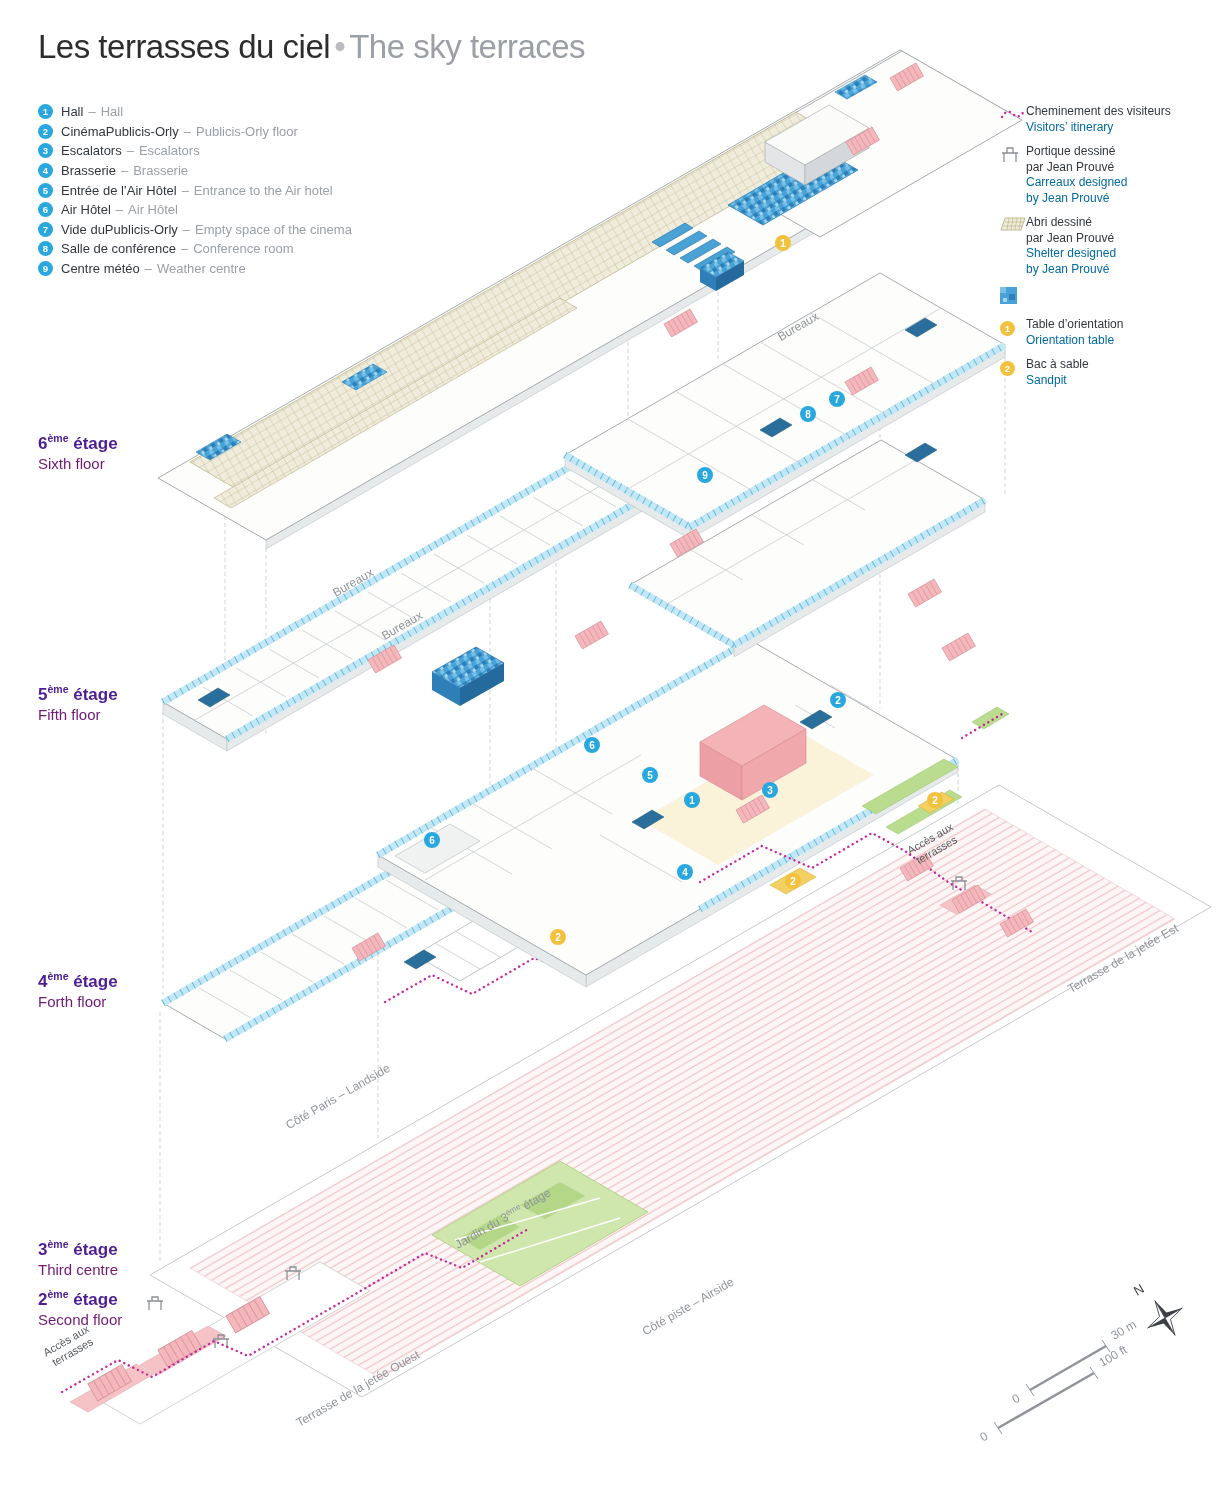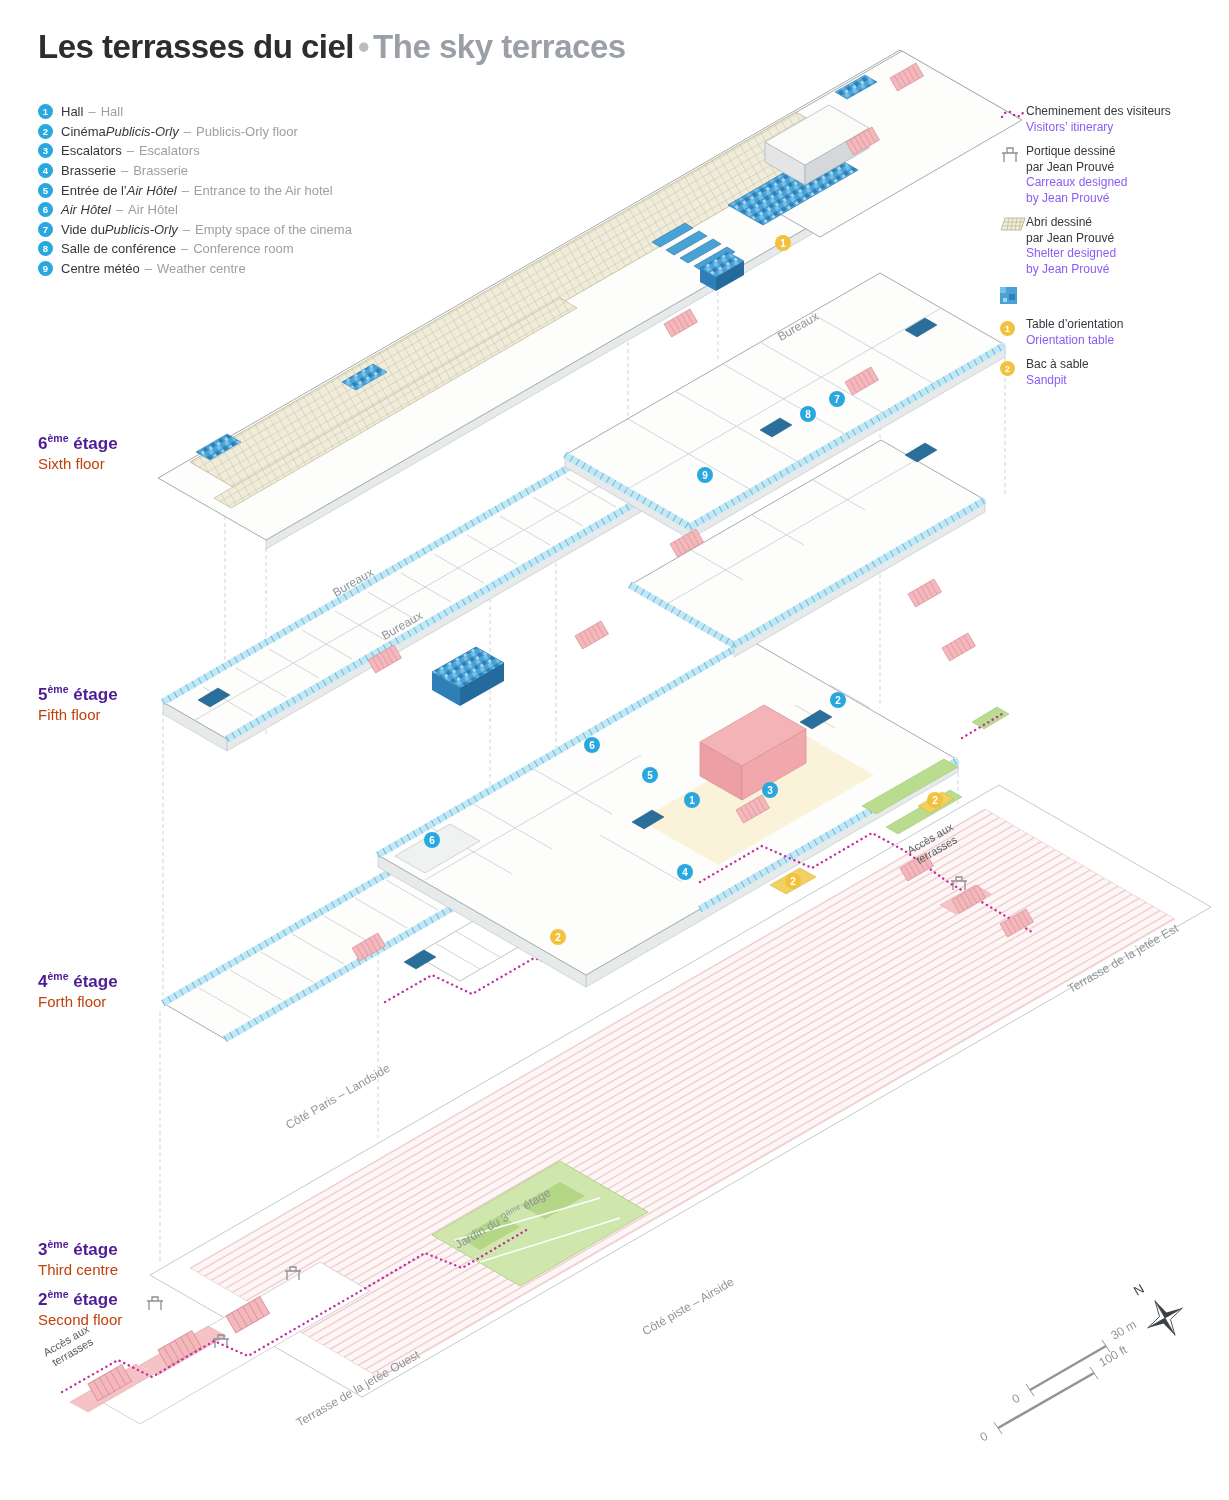--- a/index.html
+++ b/index.html
@@ -1,50 +1,50 @@
 <!DOCTYPE html>
 <html><head>
 <meta charset="utf-8">
 <style>
   html,body{margin:0;padding:0;background:#fff;}
   .page{position:relative;width:1229px;height:1500px;background:#fff;overflow:hidden;
         font-family:"Liberation Sans",sans-serif;color:#33383d;}
   .scene{position:absolute;left:0;top:0;}
 
   
-  .title{position:absolute;left:38px;top:28px;margin:0;font-size:33px;font-weight:bold;letter-spacing:-0.5px;}
+  .title{position:absolute;left:38px;top:28px;margin:0;font-size:33px;font-weight:normal;letter-spacing:-0.5px;}
   .tfr{color:#2d2d2d;}
   .tsep{color:#b9bdc1;margin:0 4px;}
   .ten{color:#9aa0a6;}
 
   
   .legend{position:absolute;left:38px;top:102px;list-style:none;margin:0;padding:0;}
   .legend li{display:flex;align-items:center;height:19.6px;font-size:13px;}
   .lnum{flex:0 0 15px;width:15px;height:15px;border-radius:50%;background:#29a8df;color:#fff;
         font-size:9.5px;font-weight:bold;display:flex;align-items:center;justify-content:center;margin-right:8px;}
   .fr{color:#33383d;}
-  .it{font-style:italic;}
+  .it{}
   .dash{color:#9aa0a6;margin:0 5px;}
   .en{color:#9aa0a6;}
 
   
   .symbols{position:absolute;left:1000px;top:104px;width:218px;}
   .symrow{display:flex;margin-bottom:9px;}
   .symicon{flex:0 0 26px;width:26px;padding-top:1px;}
   .symtext{font-size:12px;line-height:15.5px;}
   .symtext .sfr{color:#33383d;}
-  .symtext .sen{color:#8b5cf6;}
+  .symtext .sen{color:#0369a1;}
   .ynum{display:inline-flex;width:15px;height:15px;border-radius:50%;background:#f2c23e;color:#fff;
         font-size:9.5px;font-weight:bold;align-items:center;justify-content:center;}
 
   
   .floor{position:absolute;left:38px;}
   .ffr{font-size:17px;font-weight:bold;color:#4c1d95;}
   .ffr sup{font-size:10.5px;}
-  .fen{font-size:15px;color:#c2410c;margin-top:1px;}
+  .fen{font-size:15px;color:#701a75;margin-top:1px;}
 
   
   .plate{fill:#fdfdfc;stroke:#a6abaf;stroke-width:1;}
   .slab{fill:#e7eaeb;stroke:#b3b8bb;stroke-width:0.5;}
   .glass1{stroke:#c3e7f4;stroke-width:7;fill:none;}
   .glass2{stroke:#63bbde;stroke-width:7;fill:none;stroke-dasharray:1 6;}
   .part{stroke:#d2d6d8;stroke-width:1;fill:none;}
   .guide{stroke:#cfd3d5;stroke-width:1;stroke-dasharray:4 3;fill:none;}
   .dot{stroke:#c42a9e;stroke-width:2.4;fill:none;stroke-dasharray:0.1 5;stroke-linecap:round;}
   .core{fill:#2a6f9b;stroke:#1d5678;stroke-width:0.5;}

